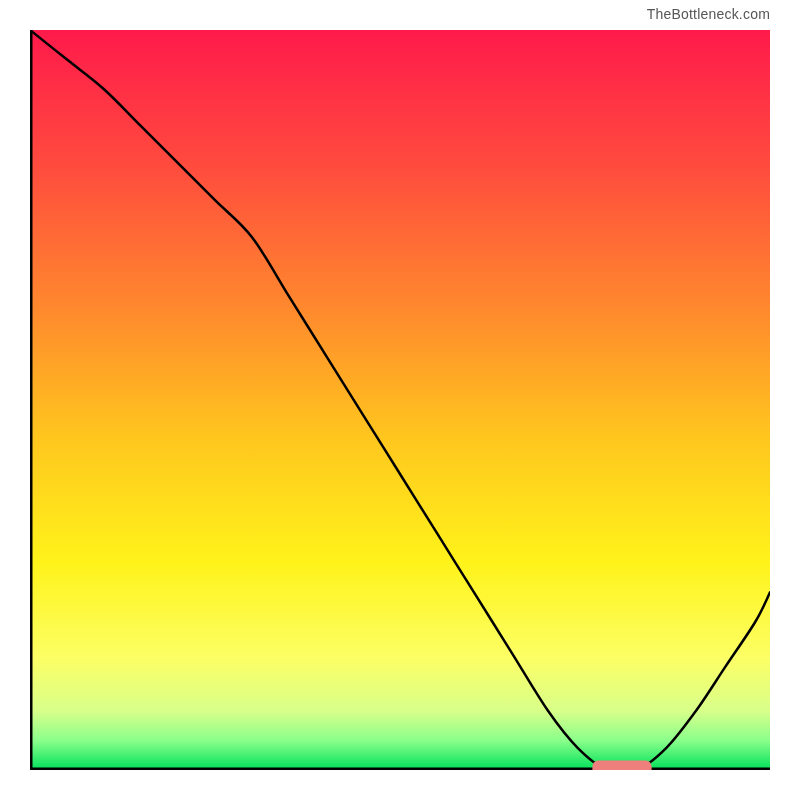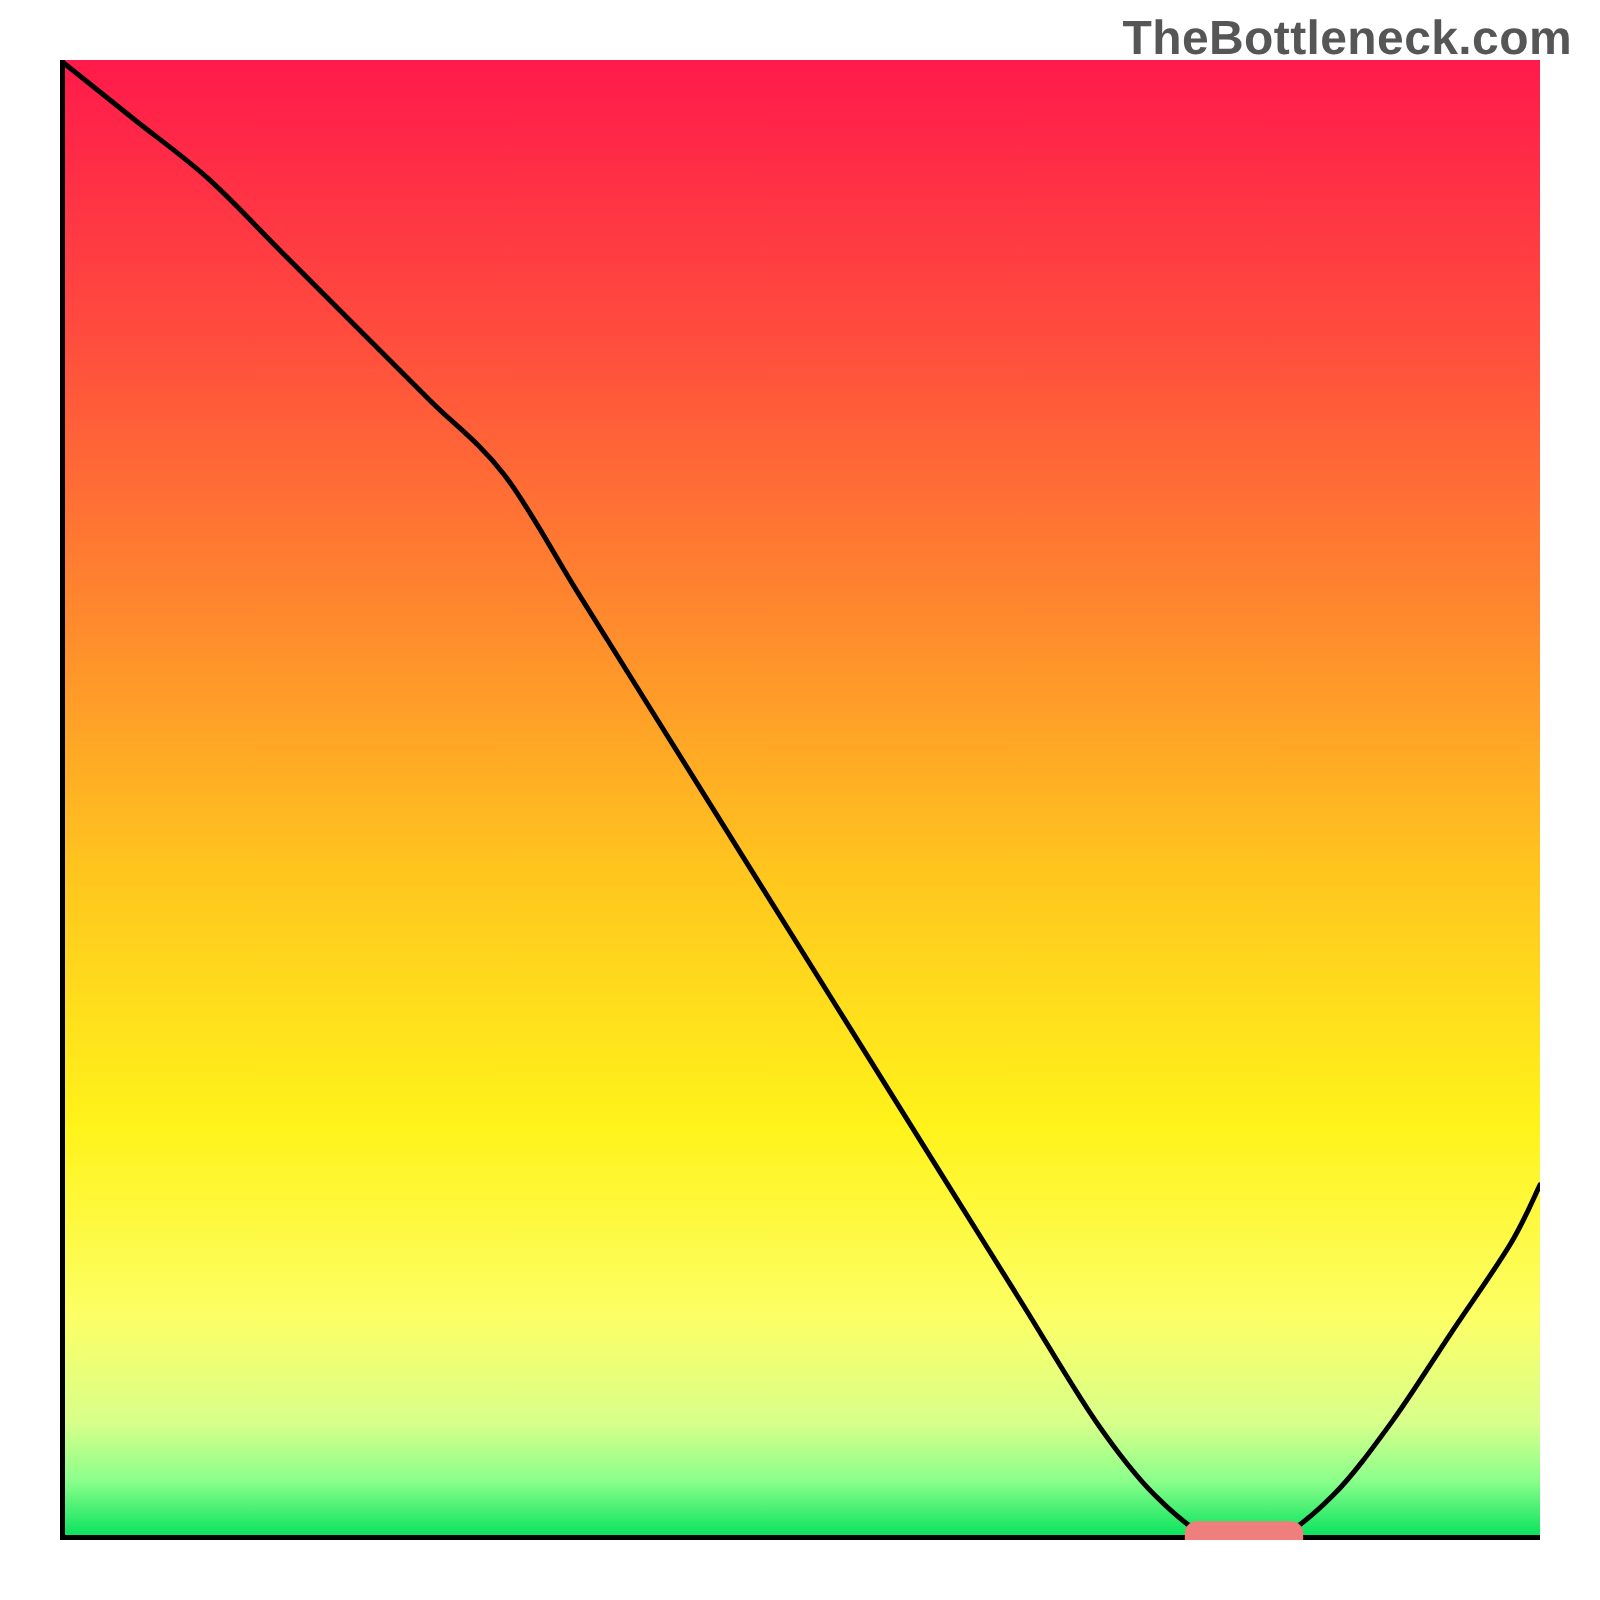--- a/index.html
+++ b/index.html
@@ -22,23 +22,23 @@
     position: absolute;
     left: 30px;
     top: 30px;
     width: 740px;
     height: 740px;
     box-sizing: border-box;
   }
   .attribution {
     position: absolute;
     top: 6px;
-    right: 14px;
-    font-size: 24px;
-    font-weight: 700;
+    right: 30px;
+    font-size: 14px;
+    font-weight: 400;
     color: #565656;
     letter-spacing: 0.2px;
   }
   svg { display: block; }
 </style>
 </head>
 <body>
 
 <div class="chart-frame">
 

